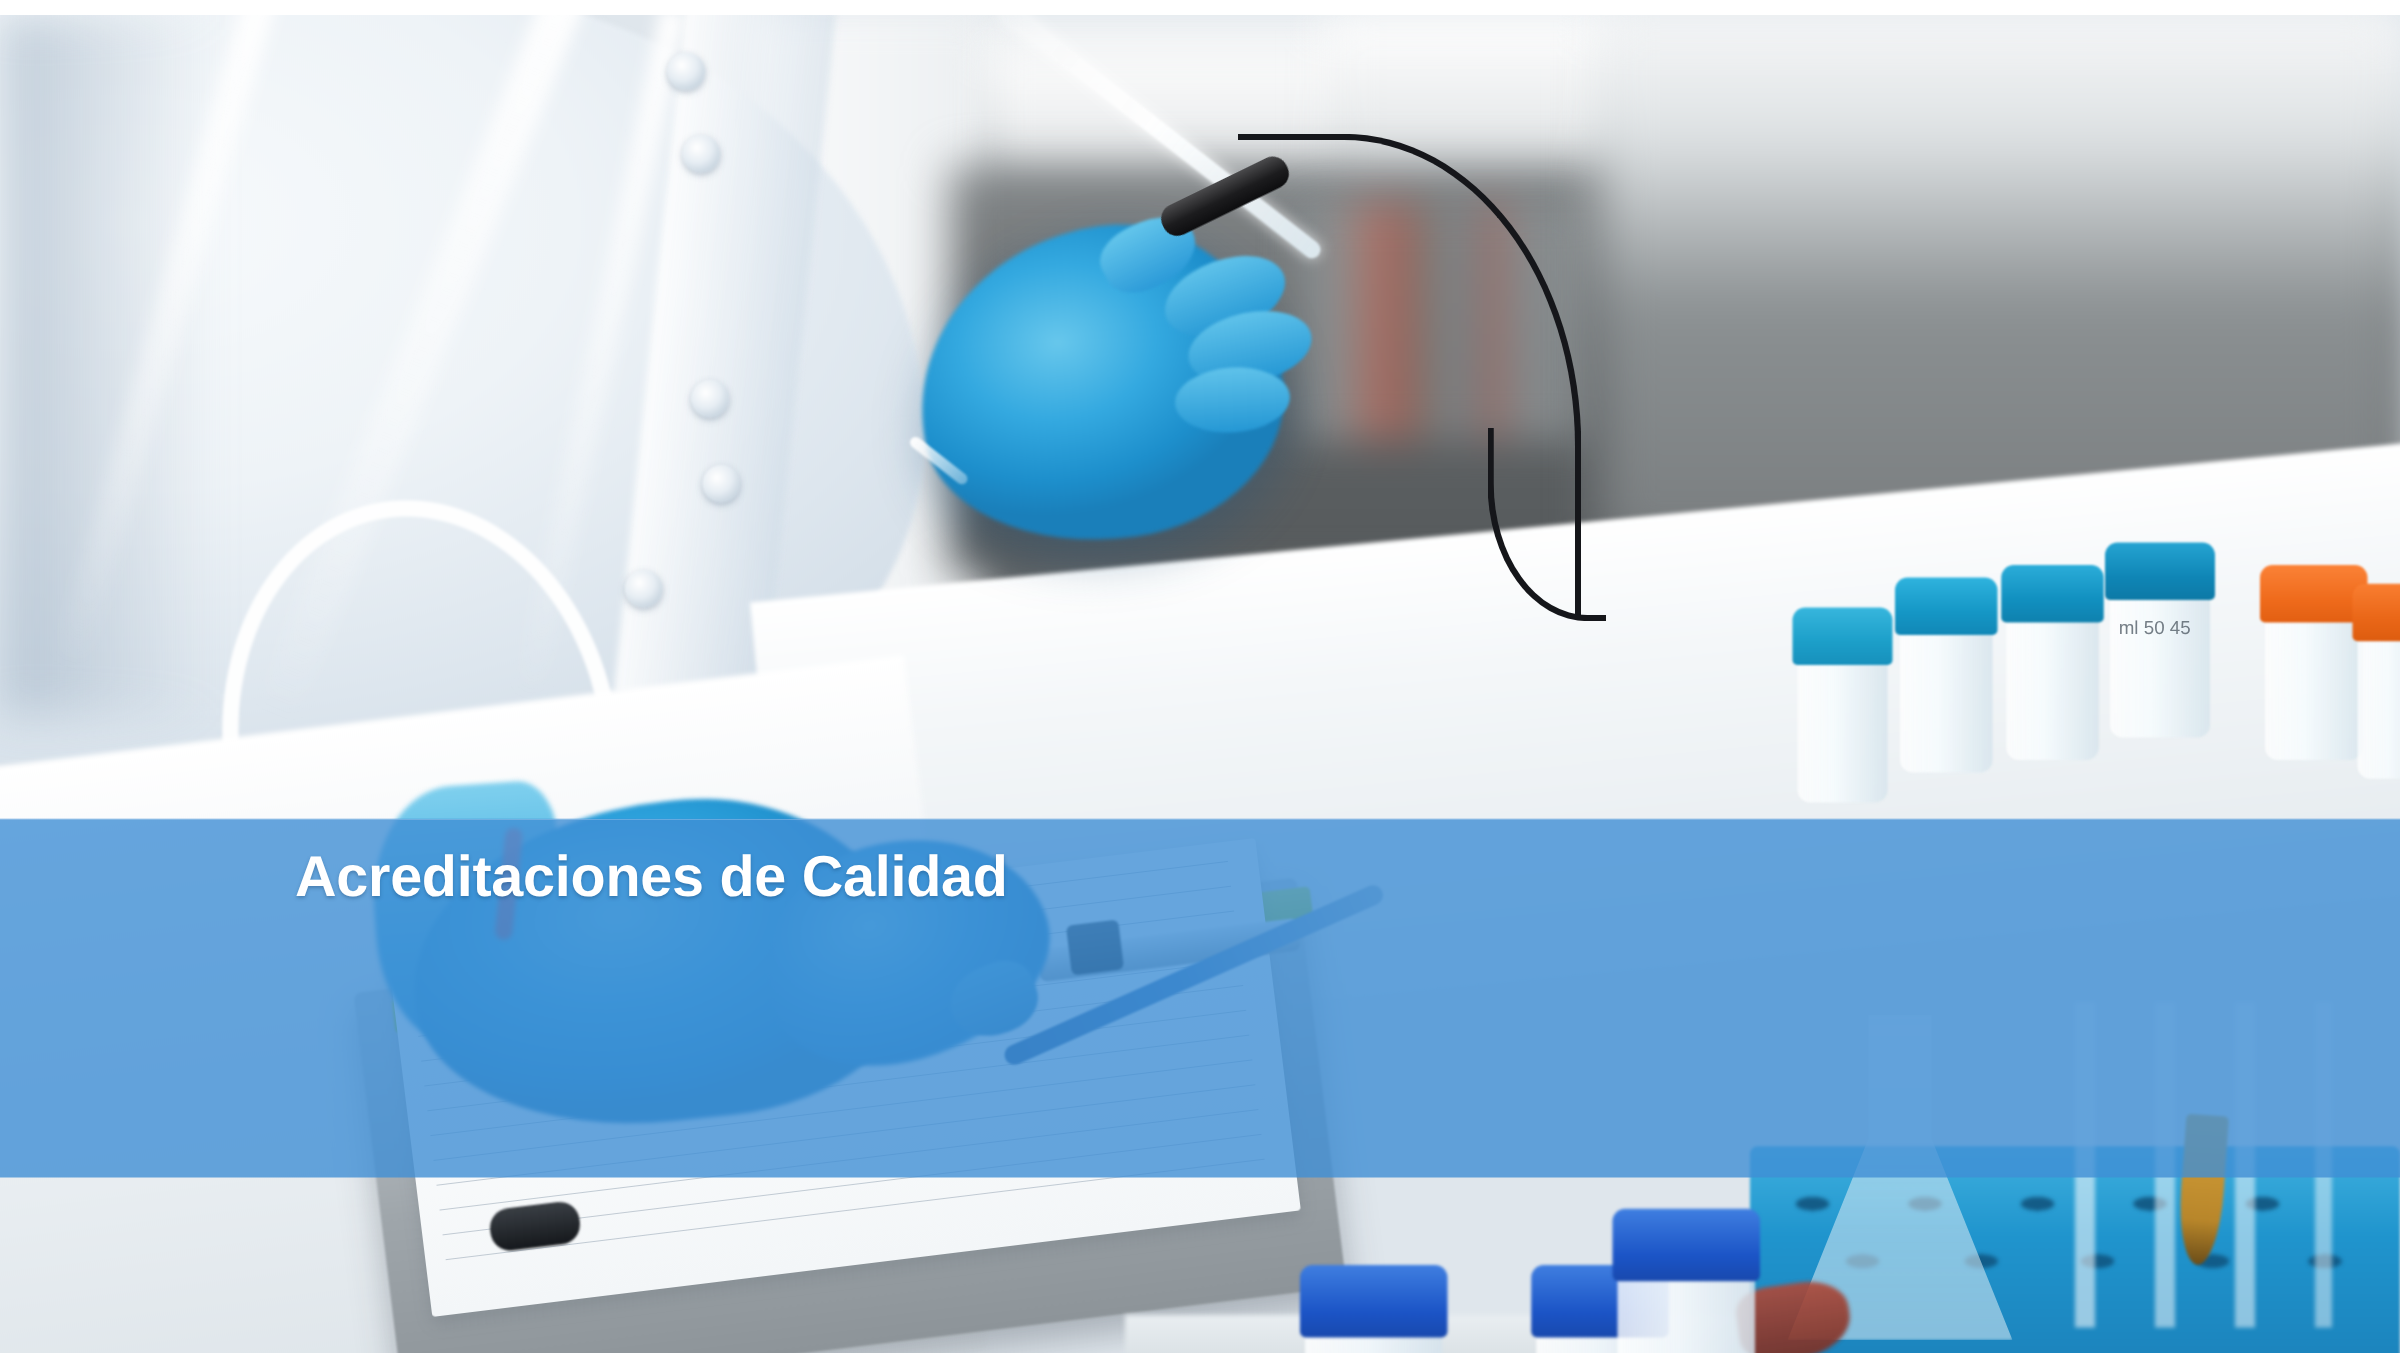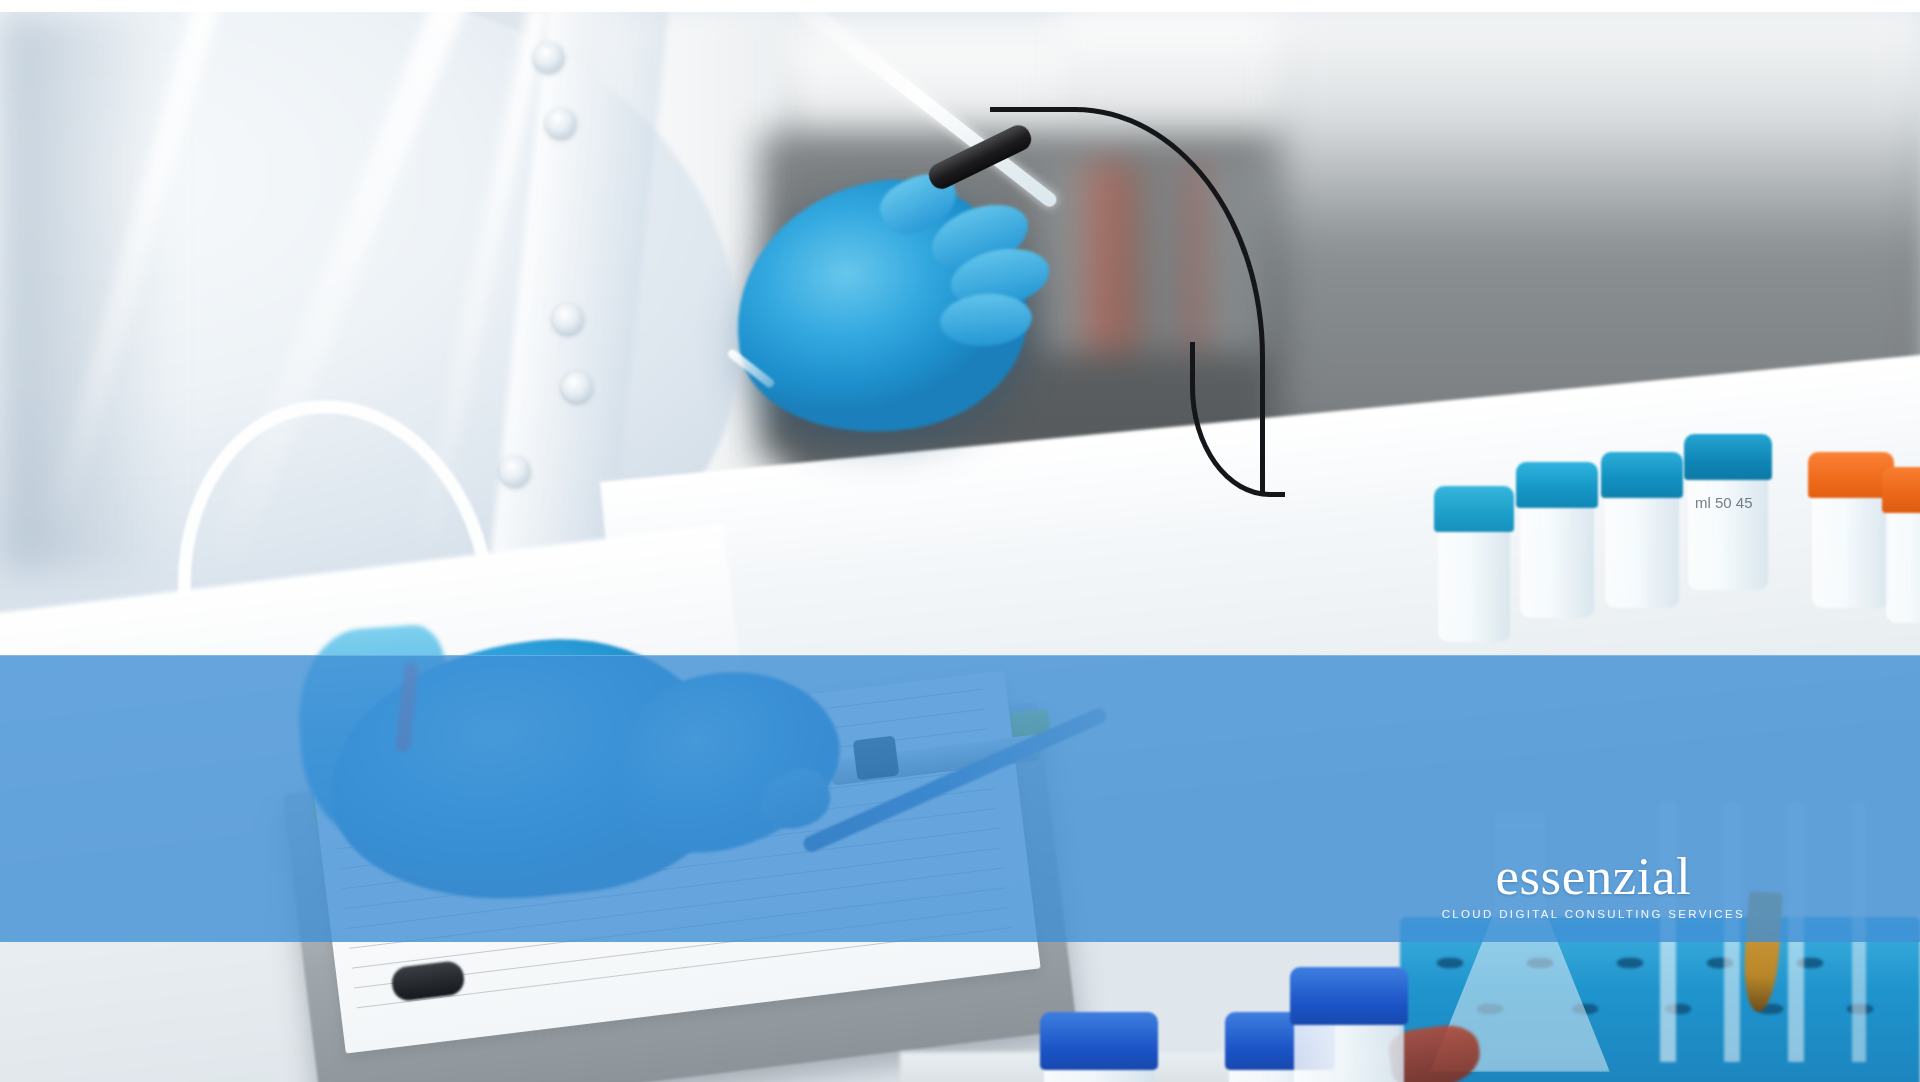--- a/index.html
+++ b/index.html
@@ -514,22 +514,19 @@
     </div>
     <div class="bottle b3">
       <span class="body"></span>
       <span class="cap"></span>
     </div>
   </div>
 
   <div class="banner">
 
     <div class="banner-text">
-    </div>
-
-    <div class="logo-block">
-      <div class="logo-word">essenzial</div>
-      <div class="logo-tagline">CLOUD DIGITAL CONSULTING SERVICES</div>
-    </div>
+      <div class="banner-title">Acreditaciones de Calidad</div>
+    </div>
+
 
   </div>
 
 </div>
 
 </body></html>

